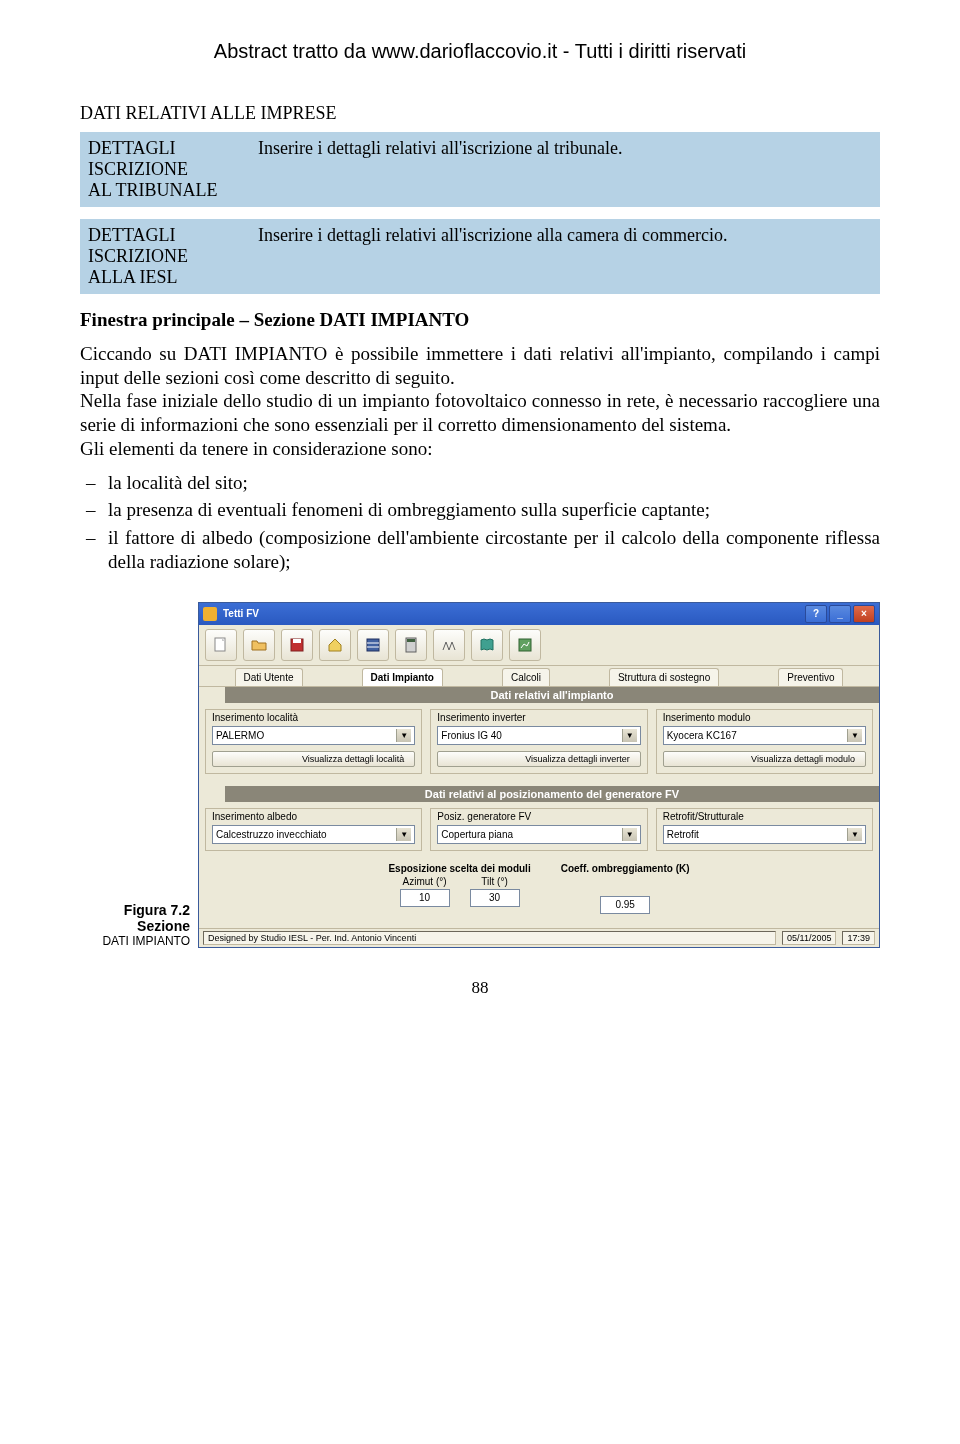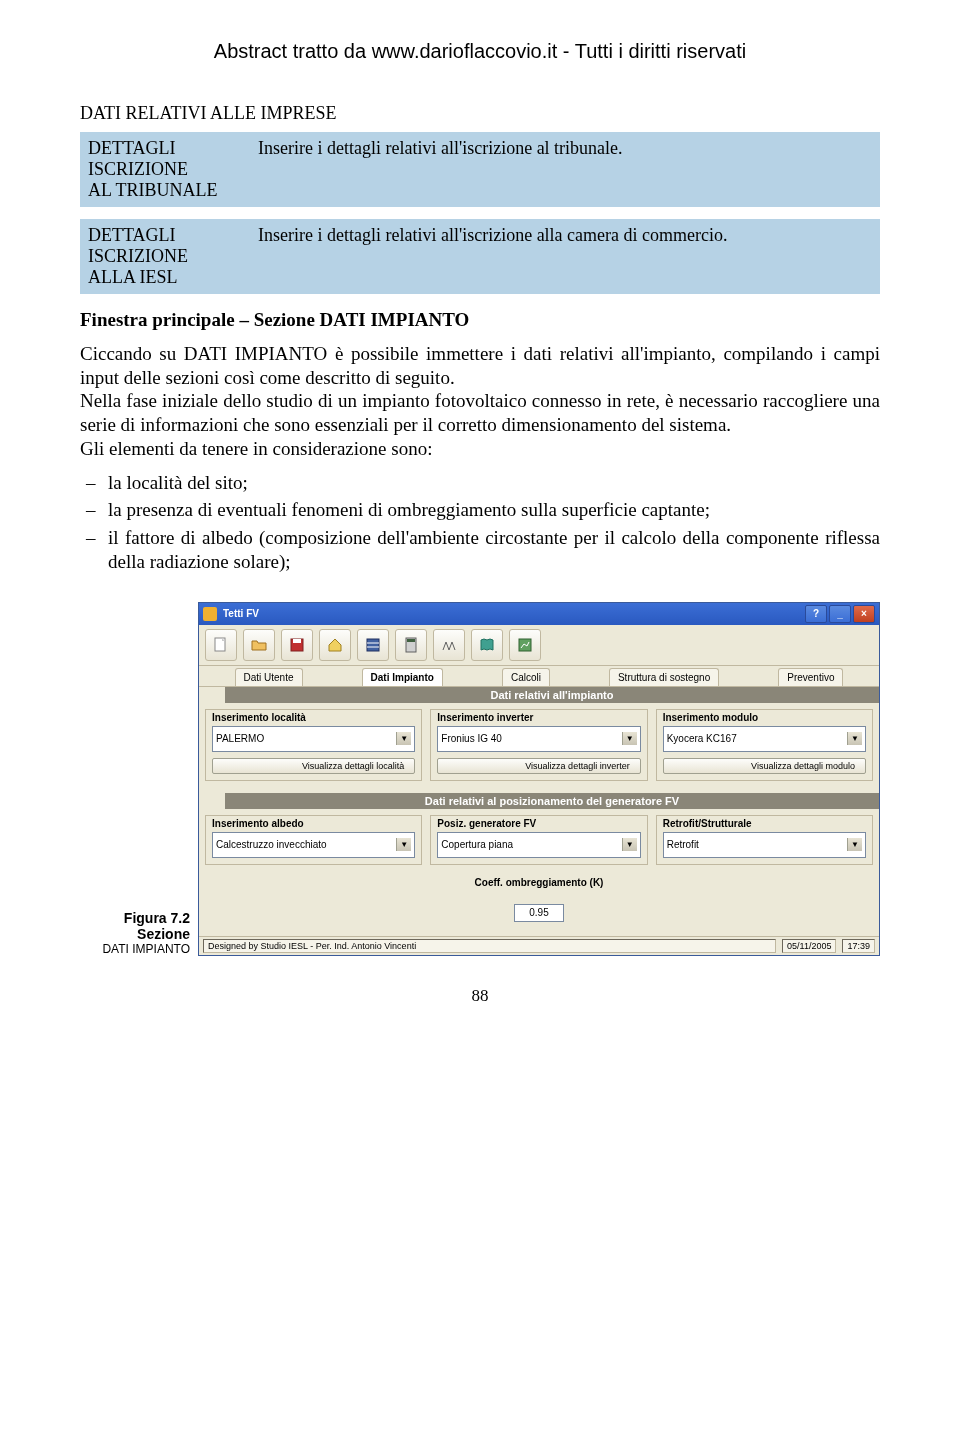--- a/index.html
+++ b/index.html
@@ -169,30 +169,30 @@
     margin-bottom: 6px;
   }
   .group {
     flex: 1;
     border: 1px solid #c0b8a0;
     padding: 4px 6px 6px 6px;
     background: #ece9d8;
     position: relative;
   }
   .group-title {
-    font-weight: bold;
+    font-weight: normal;
     font-size: 10px;
     margin: -2px 0 3px 0;
   }
   .combo, .txt {
     display: flex;
     align-items: center;
     border: 1px solid #7a8aa0;
     background: #fff;
-    height: 26px;
+    height: 19px;
     font-size: 10px;
     padding: 0 3px;
     width: 100%;
     box-sizing: border-box;
   }
   .combo .arrow {
     width: 14px; height: 13px;
     margin-left: auto;
     background: linear-gradient(#e8e4d4, #c8c4b4);
     border-left: 1px solid #a0a090;
@@ -421,23 +421,36 @@
             <div class="group-title">Retrofit/Strutturale</div>
             <div class="combo">
                 <span>Retrofit</span>
                 <div class="arrow">▼</div>
               </div>
           </div>
         </div>
 
         <div class="expo-row">
           <div class="expo-block">
+            <div class="lbl">Esposizione scelta dei moduli</div>
+            <div class="expo-sub">
+              <div>
+                <div>Azimut (°)</div>
+                <div class="smallfield">10</div>
+              </div>
+              <div>
+                <div>Tilt (°)</div>
+                <div class="smallfield">30</div>
+              </div>
+            </div>
+          </div>
+          <div class="expo-block">
             <div class="lbl">Coeff. ombreggiamento (K)</div>
             <div style="height:12px"></div>
-            <div class="smallfield" style="margin:2px auto 0 auto">0.95</div>
+            <div class="smallfield" style="margin:8px auto 0 auto">0.95</div>
           </div>
         </div>
       </div>
 
       <div class="statusbar">
         <div class="seg flex">Designed by Studio IESL - Per. Ind. Antonio Vincenti</div>
         <div class="seg">05/11/2005</div>
         <div class="seg">17:39</div>
       </div>
     </div>

